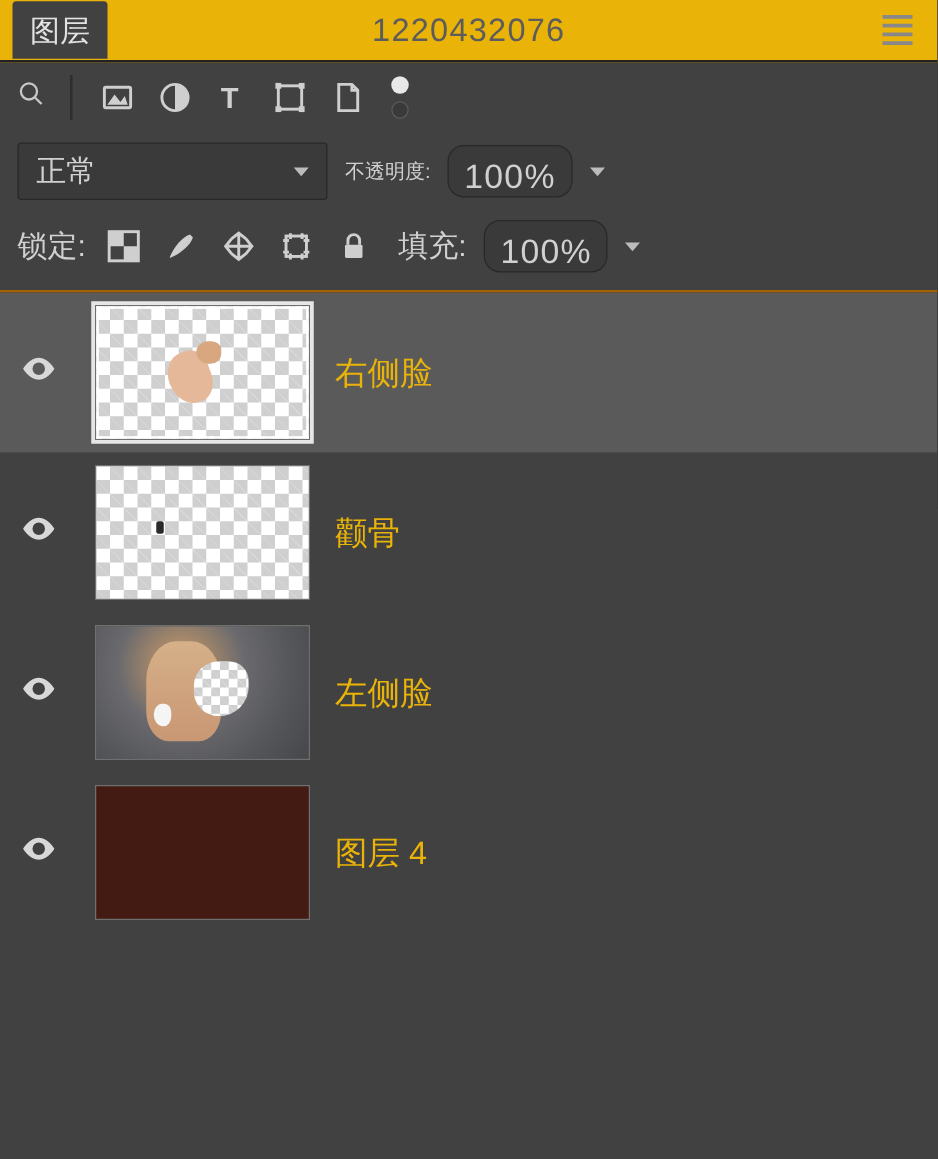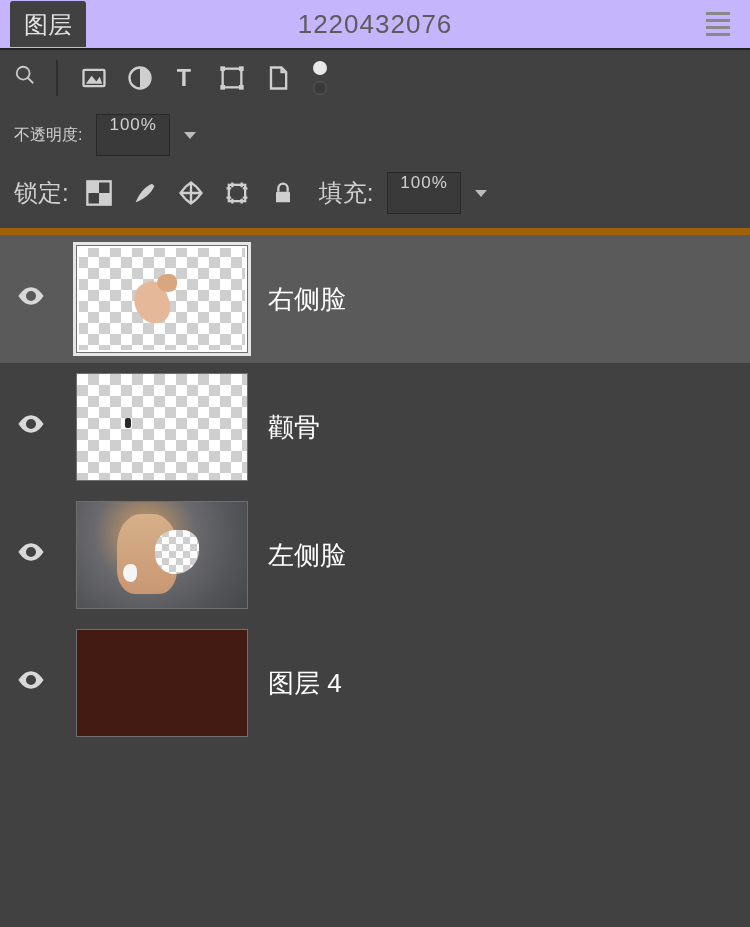--- a/index.html
+++ b/index.html
@@ -9,21 +9,21 @@
     font-family: "Microsoft YaHei", sans-serif;
     color: #d0d0d0;
     font-size: 22px;
     user-select: none;
   }
   .panel { width: 750px; height: 927px; background: #414141; display: flex; flex-direction: column; position: relative; }
 
   
   .tabbar {
     height: 50px;
-    background: #c4b5fd;
+    background: #eab308;
     display: flex; align-items: center;
     padding: 0 10px;
     border-bottom: 2px solid #222;
     position: relative;
   }
   .tab {
     background: #414141;
     padding: 8px 14px 6px 14px;
     color: #e2e2e2;
     font-size: 24px;
@@ -54,27 +54,27 @@
   
   .blendrow { display: flex; align-items: center; padding: 8px 14px; gap: 14px; }
   .select {
     background: #3a3a3a; border: 1px solid #282828; height: 46px;
     display: flex; align-items: center; padding: 0 14px; border-radius: 3px;
   }
   .select.blend { width: 248px; justify-content: space-between; }
   .val { font-size: 24px; }
   .pct-box {
     background: #3a3a3a; border: 1px solid #282828; height: 42px;
-    display: flex; align-items: flex-start; padding: 0 12px; border-radius: 0;
-    font-size: 17px; letter-spacing: 1px;
+    display: flex; align-items: flex-end; padding: 0 12px; border-radius: 13px;
+    font-size: 27px; letter-spacing: 1px;
   }
   .small-chev { width: 0; height: 0; border-left: 6px solid transparent; border-right: 6px solid transparent; border-top: 7px solid #bcbcbc; display:inline-block; }
 
   
-  .lockrow { display: flex; align-items: center; padding: 8px 14px 14px 14px; gap: 14px; border-bottom: 7px solid #a16207; }
+  .lockrow { display: flex; align-items: center; padding: 8px 14px 14px 14px; gap: 14px; border-bottom: 2px solid #a16207; }
 
   
   .layers { flex: 1; overflow: auto; }
   .layer {
     display: flex; align-items: center;
     padding: 6px 14px 6px 6px;
     gap: 20px;
     height: 128px;
   }
   .layer.selected { background: #5a5a5a; }
@@ -102,21 +102,21 @@
   }
   .solid-dark { background: #431b13; }
 
   .blob {
     position: absolute; background: #e6b89a;
     border-radius: 50% 40% 45% 55%;
   }
   .blob.white { background: #f5f5f5; }
   .blob.dot { width: 6px; height: 10px; background: #2a2a2a; border-radius: 2px; }
 
-  .lname { flex: 1; font-size: 26px; color: #ffffff; }
+  .lname { flex: 1; font-size: 26px; color: #eab308; }
   .lock-icon-cell { width: 40px; display:flex; justify-content:center; }
 
   
   .marquee { position:absolute; inset:0; pointer-events:none; }
   .marquee span { position:absolute; background:#fff; }
   .marquee .t { top:0; left:0; right:0; height:2px;
     background-image: linear-gradient(90deg,#fff 50%,transparent 50%);
     background-size: 10px 2px; }
   .marquee .b { bottom:0; left:0; right:0; height:2px;
     background-image: linear-gradient(90deg,#fff 50%,transparent 50%);
@@ -185,20 +185,24 @@
           <path d="M15 3v4h4" fill="none" stroke="#cfcfcf" stroke-width="2"></path>
         </svg>
     </div>
     <div class="toggle">
       <div class="dot-on"></div>
       <div class="dot-off"></div>
     </div>
   </div>
 
   <div class="blendrow">
+    <div class="select blend">
+      <span class="val">正常</span>
+      <span class="small-chev"></span>
+    </div>
     <span class="label" style="font-size:16px">不透明度:</span>
     <div class="pct-box">
       <span>100%</span>
     </div>
     <span class="small-chev"></span>
   </div>
 
   <div class="lockrow">
     <span class="label" style="font-size:24px">锁定:</span>
     <div class="iconbtn">

